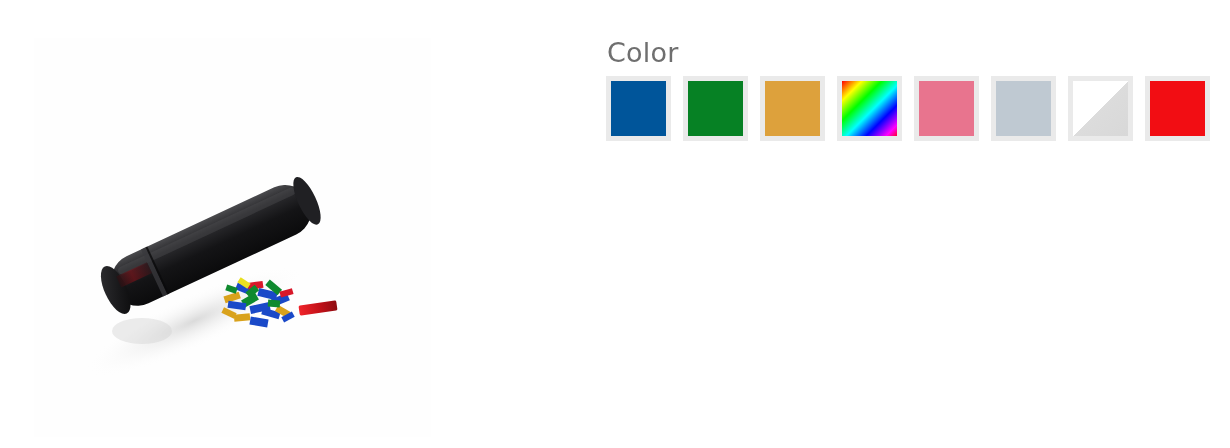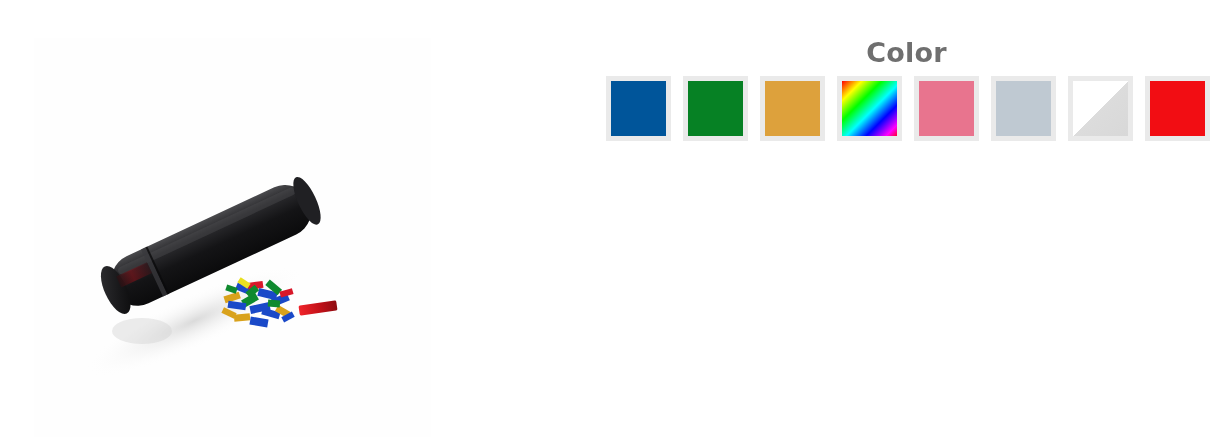--- a/index.html
+++ b/index.html
@@ -51,26 +51,25 @@
   .options-pane {
     position: absolute;
     left: 606px;
     top: 34px;
     width: 600px;
   }
 
   .option-label {
     font-size: 27px;
     line-height: 38px;
-    font-weight: 700;
+    font-weight: 400;
     color: #6f6f6f;
     letter-spacing: 0.2px;
     margin: 0 0 4px 1px;
     font-family: "DejaVu Sans", sans-serif;
-    text-align: center;
   }
 
   .swatch-row {
     display: flex;
     flex-direction: row;
     align-items: flex-start;
     gap: 12px;
     margin-top: 2px;
   }
 

